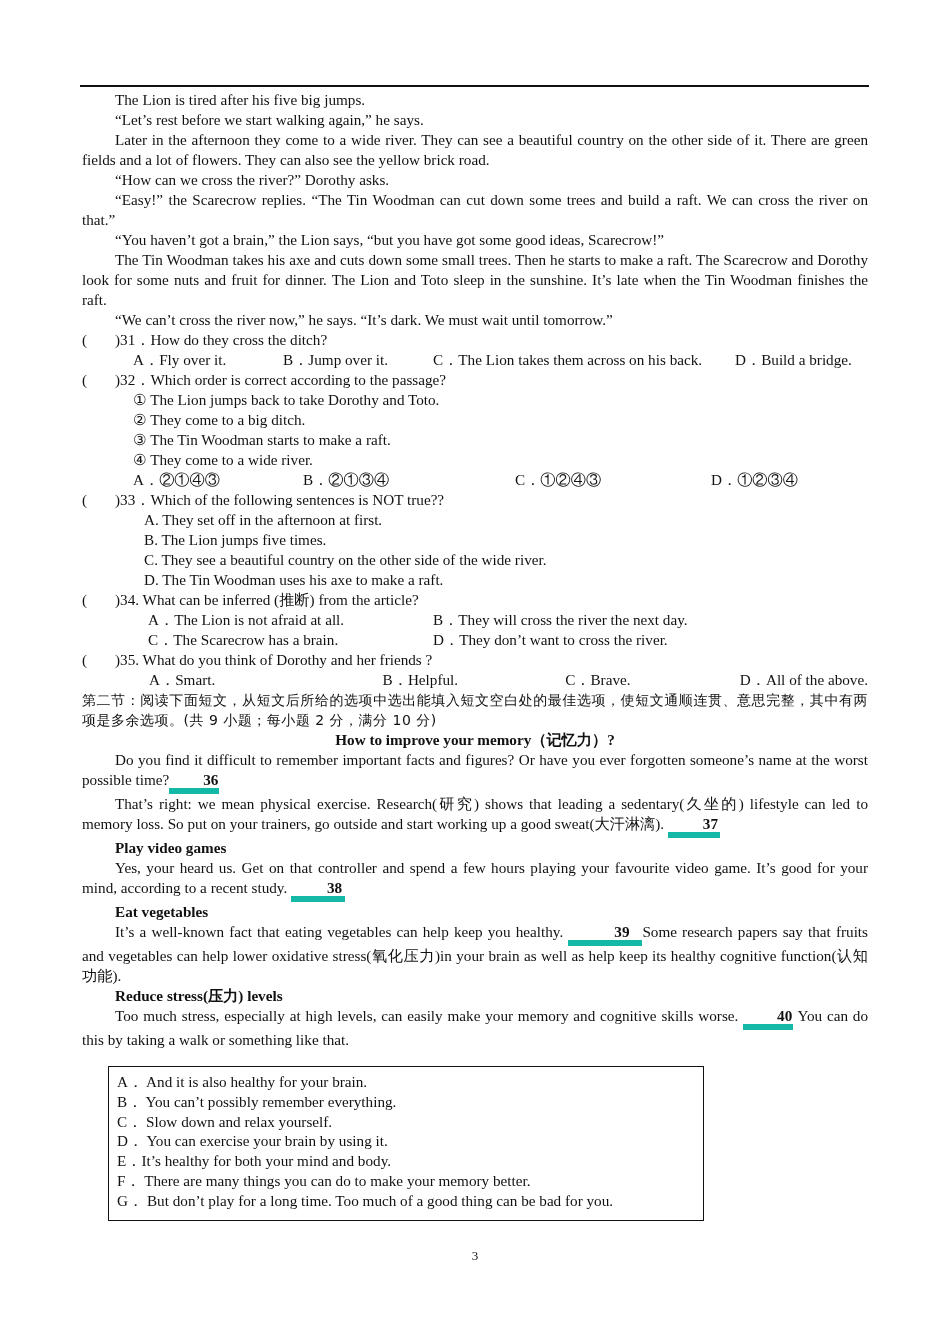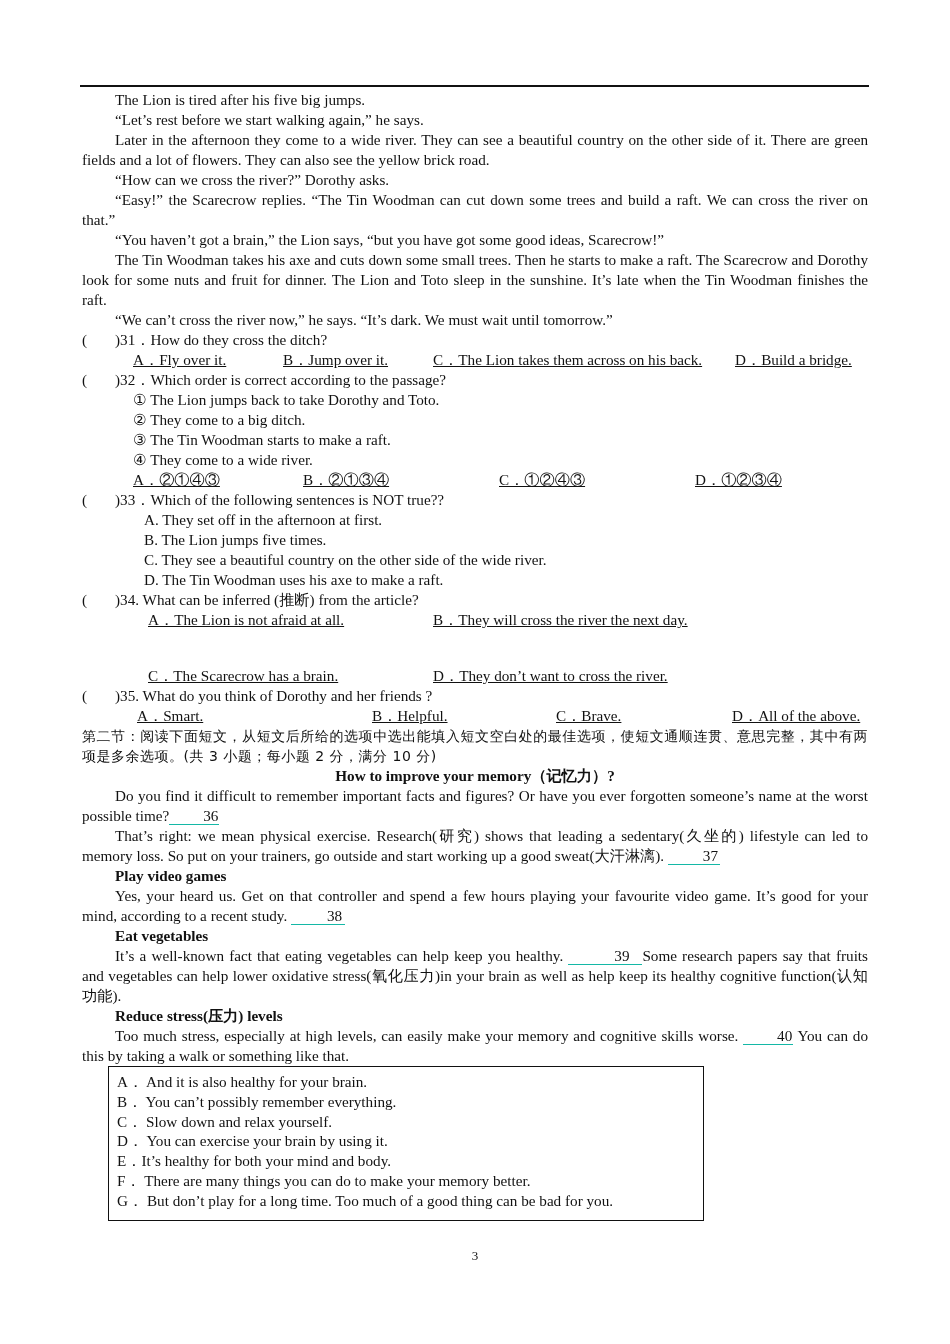--- a/index.html
+++ b/index.html
@@ -8,27 +8,27 @@
       font-family: "Liberation Serif", "DejaVu Serif", serif;
       color: #111111; font-size: 15.2px;
     }
     .top-rule { position: absolute; left: 80px; top: 85px; width: 789px; height: 0; border-top: 2px solid #111; }
     .content { position: absolute; left: 82px; top: 90px; width: 786px; line-height: 20px; }
     .p { margin: 0; text-align: justify; }
     .indent { text-indent: 33px; }
     .q-line { display: flex; white-space: nowrap; }
     .paren { display: inline-block; width: 33px; }
     .q-text { display: inline-block; }
-    .opts { display: flex; white-space: nowrap; text-decoration: underline; }
+    .opts { display: flex; white-space: nowrap; }
     .opt { display: inline-block; }
     .sub-item { padding-left: 51px; white-space: nowrap; }
     .opt33 { padding-left: 62px; white-space: nowrap; }
     .heading-bold { font-weight: bold; }
     .title-center { text-align: center; font-weight: bold; }
-    .blank { display: inline-block; border-bottom: 1px solid #14b8a6; text-align: center; line-height: 17px; }
+    .blank { display: inline-block; border-bottom: 6px solid #14b8a6; text-align: center; line-height: 17px; font-weight: bold; }
     .cn { font-family: "DejaVu Sans", sans-serif; font-size: 14px; }
     .box {
       position: absolute; left: 108px; top: 1066px; width: 596px; height: 155px;
       border: 1.5px solid #111; box-sizing: border-box; padding: 5px 0 15px 8px; line-height: 19.8px;
     }
     .box-item { white-space: nowrap; }
     .page-num { position: absolute; left: 0; width: 950px; top: 1248px; text-align: center; font-size: 13px; }
   </style>
 </head>
 <body>
@@ -61,58 +61,58 @@
     <span class="paren">(</span>
     <span class="q-text">)32．Which order is correct according to the passage?</span>
   </div>
   <div class="sub-item">① The Lion jumps back to take Dorothy and Toto.</div>
   <div class="sub-item">② They come to a big ditch.</div>
   <div class="sub-item">③ The Tin Woodman starts to make a raft.</div>
   <div class="sub-item">④ They come to a wide river.</div>
   <div class="opts" style="padding-left:51px;gap:20px;">
     <span class="opt" style="width:150px;">A．②①④③</span>
     <span class="opt" style="width:176px;">B．②①③④</span>
-    <span class="opt" style="width:176px;">C．①②④③</span>
+    <span class="opt" style="width:176px;margin-left:16px;">C．①②④③</span>
     <span class="opt">D．①②③④</span>
   </div>
 
   <div class="q-line">
     <span class="paren">(</span>
     <span class="q-text">)33．Which of the following sentences is NOT true??</span>
   </div>
   <div class="opt33">A.  They set off  in the afternoon at first.</div>
   <div class="opt33">B.  The  Lion jumps five times.</div>
   <div class="opt33">C.  They  see a beautiful country on the other side of  the wide river.</div>
   <div class="opt33">D.  The Tin Woodman  uses his axe to make a raft.</div>
 
   <div class="q-line">
     <span class="paren">(</span>
     <span class="q-text">)34.  What can be inferred (推断) from the article?</span>
   </div>
   <div class="opts" style="padding-left:66px;">
     <span class="opt" style="width:285px;">A．The Lion is not afraid at all.</span>
     <span class="opt">B．They will cross the river the next day.</span>
   </div>
-  <div class="opts" style="padding-left:66px;margin-top:36px;">
+  <div class="opts" style="padding-left:66px;">
     <span class="opt" style="width:285px;">C．The Scarecrow has a brain.</span>
     <span class="opt">D．They don’t want to cross the river.</span>
   </div>
 
   <div class="q-line">
     <span class="paren">(</span>
     <span class="q-text">)35.  What do you think of  Dorothy  and her friends  ?</span>
   </div>
   <div class="opts" style="padding-left:55px;">
-    <span class="opt" style="width:187px;">A．Smart.</span>
+    <span class="opt" style="width:187px;margin-left:12px;">A．Smart.</span>
     <span class="opt" style="width:184px;margin-left:48px;">B．Helpful.</span>
     <span class="opt" style="width:176px;">C．Brave.</span>
     <span class="opt">D．All of the above.</span>
   </div>
 
-  <p class="p cn" style="line-height:20px; letter-spacing:0.5px;">第二节：阅读下面短文，从短文后所给的选项中选出能填入短文空白处的最佳选项，使短文通顺连贯、意思完整，其中有两项是多余选项。(共 3 小题；每小题 2 分，满分 10 分)</p>
+  <p class="p cn" style="line-height:20px; letter-spacing:0.5px;">第二节：阅读下面短文，从短文后所给的选项中选出能填入短文空白处的最佳选项，使短文通顺连贯、意思完整，其中有两项是多余选项。(共 9 小题；每小题 2 分，满分 10 分)</p>
   <div class="title-center">How to improve your memory（记忆力）?</div>
   <p class="p indent"><span>Do you find it difficult to remember important facts and figures? Or have you ever forgotten someone’s name at the worst possible time?</span><span class="blank" style="width:50px;">36</span></p>
 
   <p class="p indent"><span>That’s right: we mean physical exercise. Research(研究) shows that leading a sedentary(久坐的) lifestyle can led to memory loss. So put on your trainers, go outside and start working up a good sweat(大汗淋漓). </span><span class="blank" style="width:52px;">37</span></p>
 
   <div class="heading-bold indent">Play video games</div>
   <p class="p indent"><span>Yes, your heard us. Get on that controller and spend a few hours playing your favourite video game. It’s good for your mind, according to a recent study. </span><span class="blank" style="width:54px;">38</span></p>
 
   <div class="heading-bold indent">Eat vegetables</div>
   <p class="p indent"><span>It’s a well-known fact that eating vegetables can help keep you healthy. </span><span class="blank" style="width:74px;">39</span><span>Some research papers say that fruits and vegetables can help lower oxidative stress(氧化压力)in your brain as well as help keep its healthy cognitive function(认知功能).</span></p>

